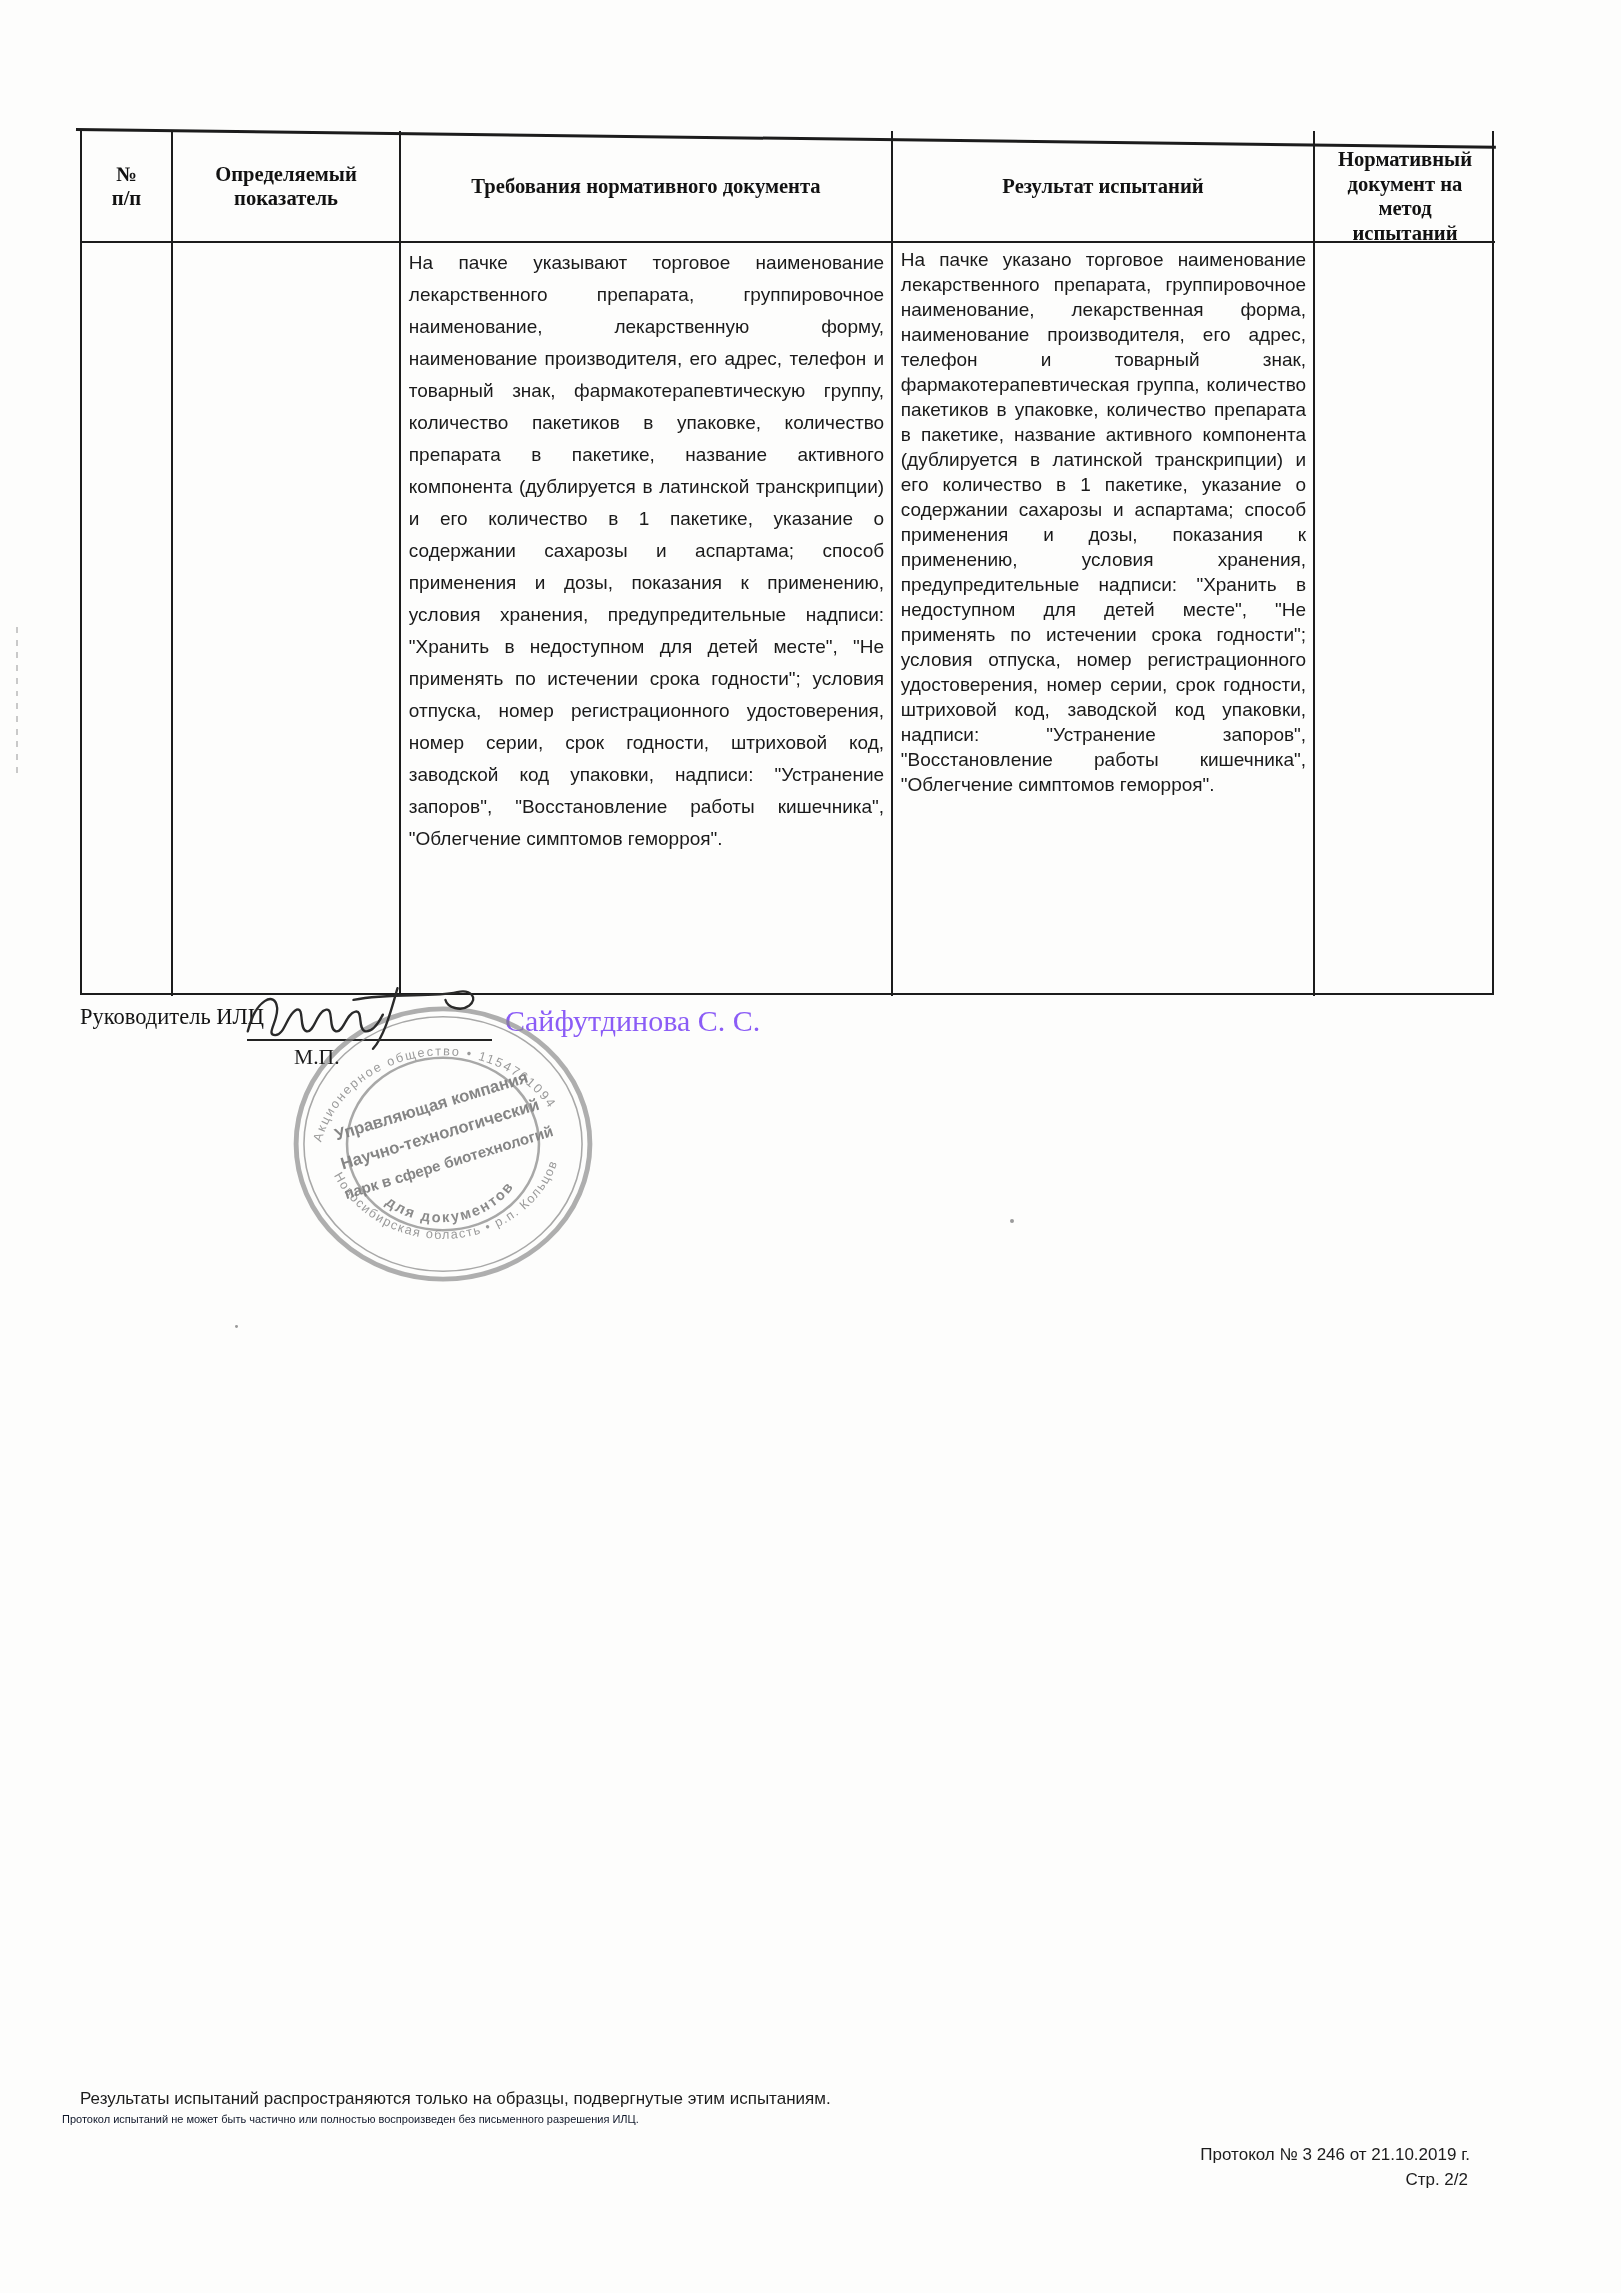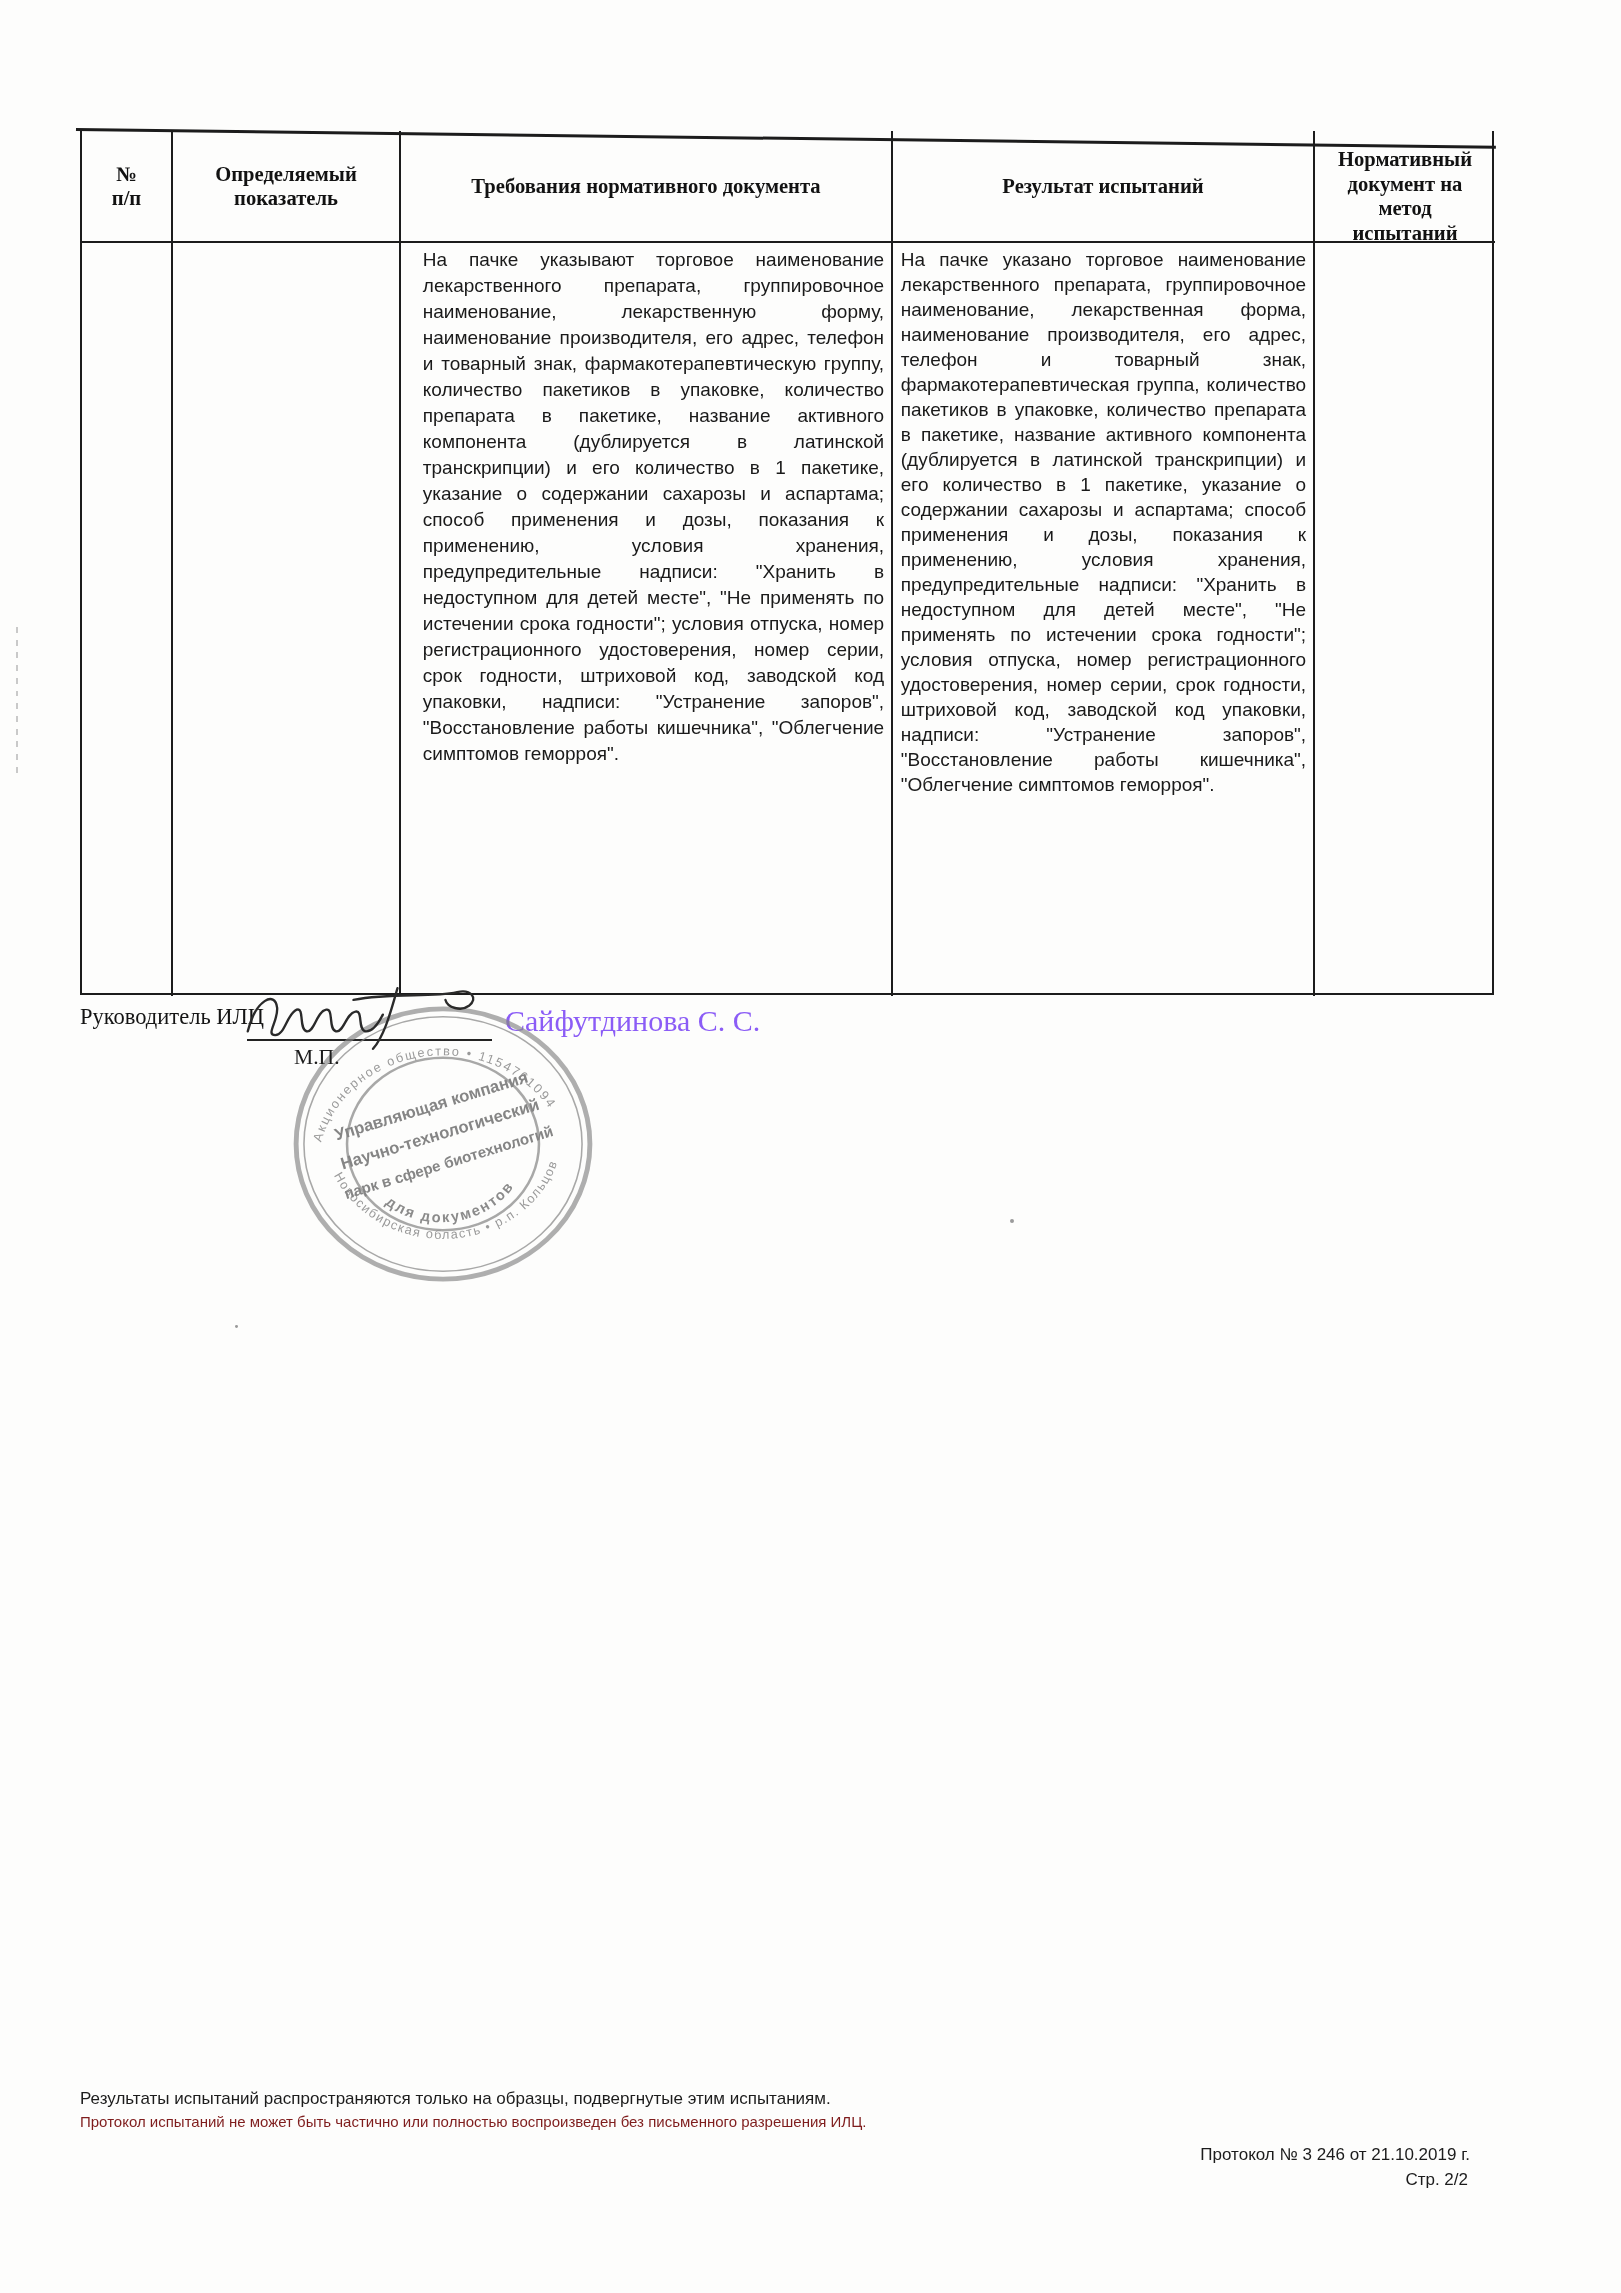--- a/index.html
+++ b/index.html
@@ -33,36 +33,36 @@
     font-weight:bold;font-size:20.6px;line-height:24.5px;
     white-space:pre-line;
     color:#121212;
   }
   .bcell{padding:3.9px 6.9px 3.9px 7.8px;}
   .bodytext{
     font-size:19px;
     text-align:justify;
     color:#1a1a1a;
   }
-  .req{line-height:26px;margin-left:14px;}
+  .req{line-height:32px;}
   .res{line-height:25px;}
   .topline{
     position:absolute;left:76px;top:128px;width:1420px;height:2.9px;
     background:#1c1c1c;transform:rotate(0.72deg);transform-origin:0 0;
   }
   
   .sig-role{position:absolute;left:80px;top:1004px;font-family:"Liberation Serif", serif;font-size:22.5px;color:#141414;}
   .sig-line{position:absolute;left:247px;top:1039px;width:245px;height:2px;background:#222;}
   .sig-name{position:absolute;left:505px;top:1004px;font-family:"Liberation Serif", serif;font-size:30px;color:#8b5cf6;}
   .sig-mp{position:absolute;left:294px;top:1045px;font-family:"Liberation Serif", serif;font-weight:normal;font-size:21.6px;color:#1d1d1d;z-index:3;}
   .sig-scribble{position:absolute;left:238px;top:984px;z-index:2;}
   .stamp{position:absolute;left:290px;top:1002px;opacity:0.88;filter:blur(0.3px);}
   
   .note1{position:absolute;left:80px;top:2089px;font-size:17px;color:#1c1c1c;}
-  .note2{position:absolute;left:80px;top:2113px;font-size:15px;color:#7f1d1d;}
+  .note2{position:absolute;left:62px;top:2113px;font-size:11px;color:#0f172a;}
   .proto-ref{position:absolute;right:151px;top:2145px;font-size:17px;color:#1c1c1c;}
   .page-ref{position:absolute;right:153px;top:2170px;font-size:17px;color:#1c1c1c;}
   
   .edge-marks{
     position:absolute;left:15.7px;top:627px;width:2px;height:147px;
     background:repeating-linear-gradient(#c9c9c9 0 5.9px, transparent 5.9px 12.7px);
   }
   .speck{position:absolute;width:3.9px;height:3.9px;border-radius:50%;background:#9b9b9b;}
   .speck.s1{left:1010px;top:1219px;}
   .speck.s2{left:235px;top:1325px;width:2.9px;height:2.9px;}

